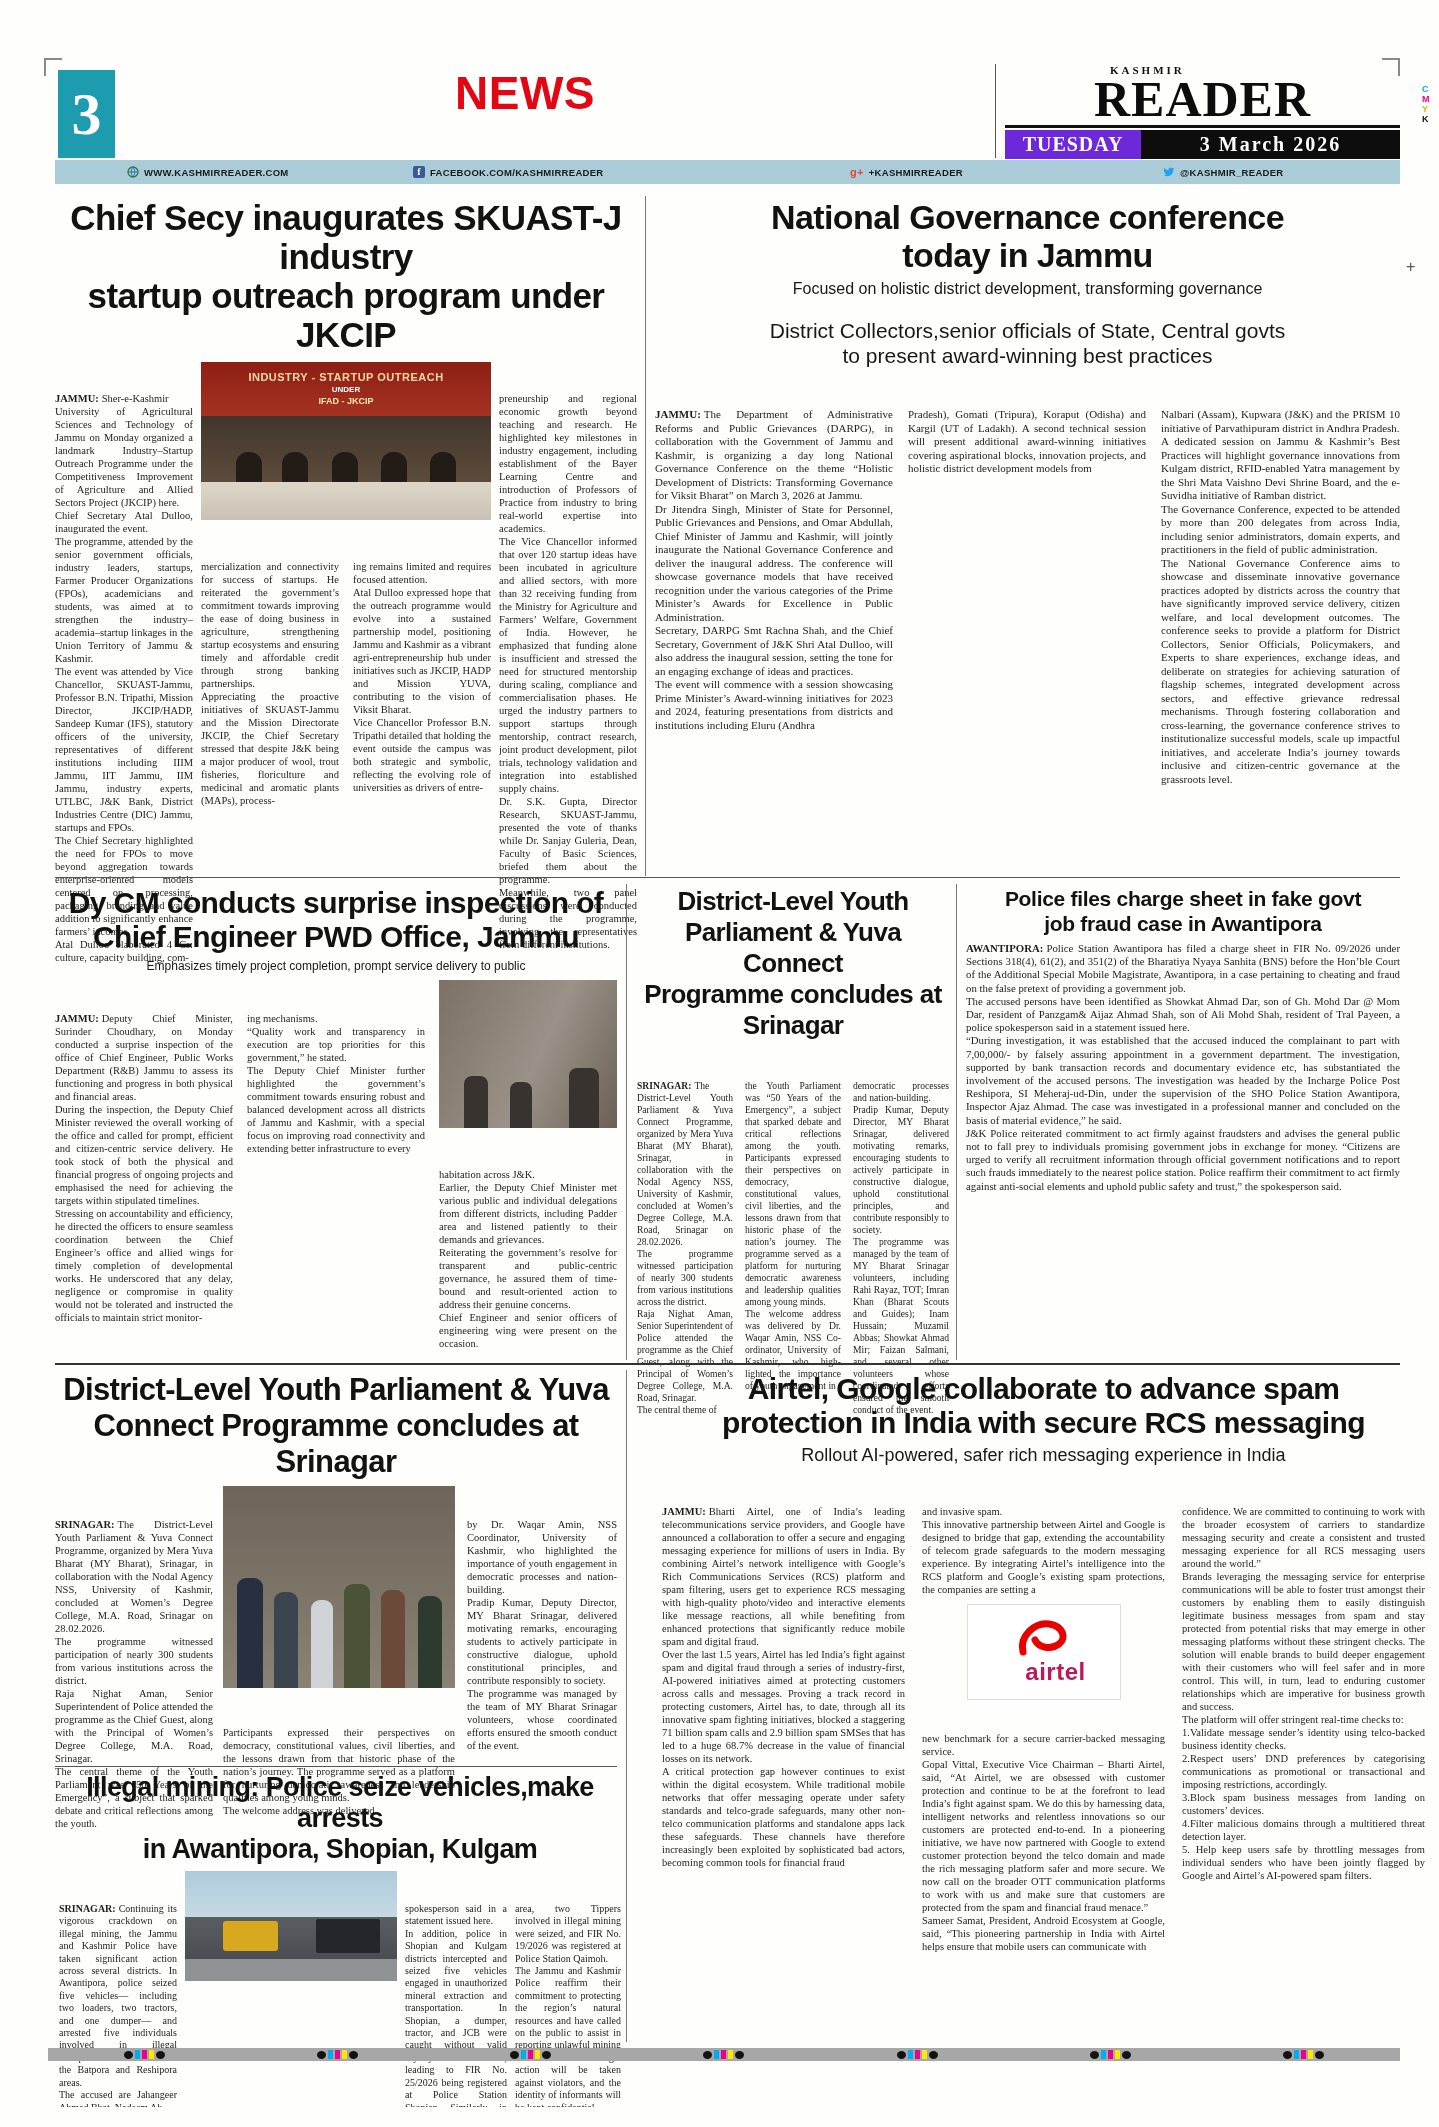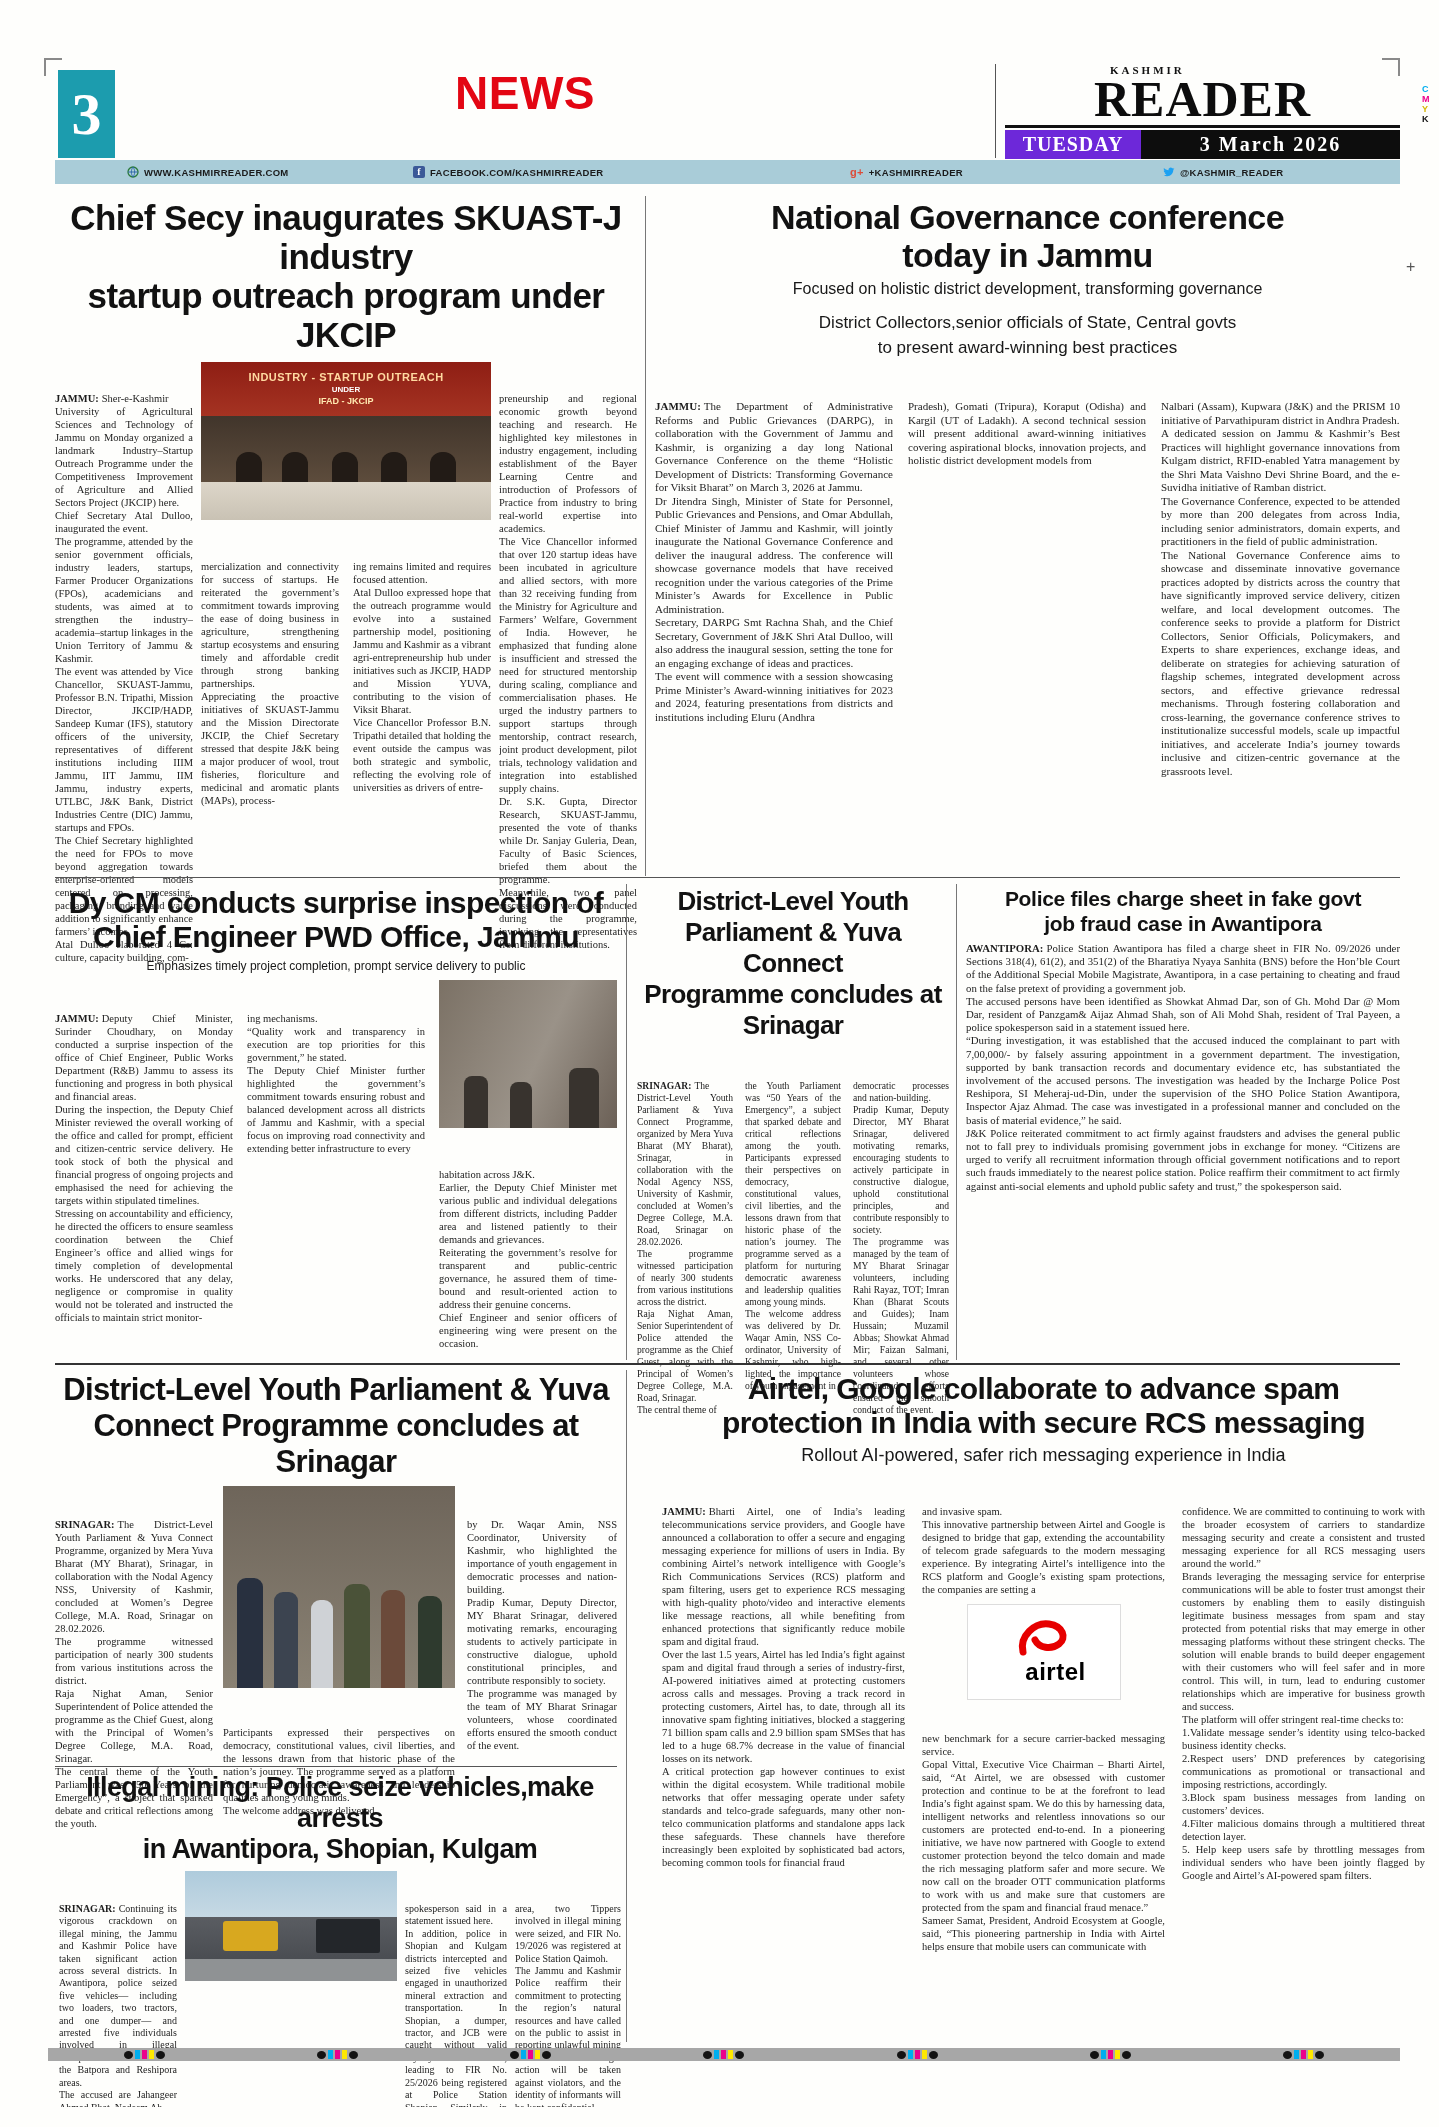--- a/index.html
+++ b/index.html
@@ -63,21 +63,21 @@
   .ph-youth i{position:absolute;bottom:0;border-radius:9px 9px 0 0;}
   
   .ph-mine-sky{height:42%;background:linear-gradient(#aecbdc,#c6d9e4);}
   .ph-mine-veh{height:38%;background:linear-gradient(#5a5d62,#4a4d52);position:relative;}
   .ph-mine-veh .ld{position:absolute;left:18%;top:10%;width:26%;height:70%;background:#d8a81f;border-radius:3px;}
   .ph-mine-veh .tk{position:absolute;right:8%;top:5%;width:30%;height:80%;background:#23262a;border-radius:2px;}
   .ph-mine-road{height:20%;background:#8f9294;}
   
   .airtel-box{width:152px;height:94px;background:#fff;border:1px solid #ddd;margin:8px auto;
     display:flex;flex-direction:column;align-items:center;justify-content:center;}
-  .airtel-word{font:bold 24px "Liberation Sans",sans-serif;color:#000000;letter-spacing:0.5px;margin-left:24px;}
+  .airtel-word{font:bold 24px "Liberation Sans",sans-serif;color:#be185d;letter-spacing:0.5px;margin-left:24px;}
   
   .regstrip{position:absolute;left:48px;top:2048px;width:1352px;height:13px;background:#a7a7a7;
     display:flex;align-items:center;justify-content:space-around;}
   .reggroup{display:flex;align-items:center;gap:2px;}
   .reggroup .k{width:9px;height:8px;border-radius:50%;background:#131313;}
   .reggroup .c{width:5px;height:9px;background:#00aeef;}
   .reggroup .m{width:5px;height:9px;background:#ec008c;}
   .reggroup .y{width:5px;height:9px;background:#ffe800;}
 </style>
 </head>
@@ -168,21 +168,21 @@
 The Vice Chancellor informed that over 120 startup ideas have been incubated in agriculture and allied sectors, with more than 32 receiving funding from the Ministry for Agriculture and Farmers’ Welfare, Government of India. However, he emphasized that funding alone is insufficient and stressed the need for structured mentorship during scaling, compliance and commercialisation phases. He urged the industry partners to support startups through mentorship, contract research, joint product development, pilot trials, technology validation and integration into established supply chains.
 Dr. S.K. Gupta, Director Research, SKUAST-Jammu, presented the vote of thanks while Dr. Sanjay Guleria, Dean, Faculty of Basic Sciences, briefed them about the programme.
 Meanwhile, two panel discussions were conducted during the programme, involving the representatives from different institutions.</div>
     </div>
   </div>
 
   <div class="block" style="left:655px;top:198px;width:745px;">
     <div class="headline" style="font-size:34px;line-height:38px;">National Governance conference
 today in Jammu</div>
     <div class="subhead" style="font-size:16px;margin-top:6px;">Focused on holistic district development, transforming governance</div>
-    <div class="subhead" style="font-size:17px;line-height:25px;margin-top:12px;">District Collectors,senior officials of State, Central govts
+    <div class="subhead" style="font-size:21px;line-height:25px;margin-top:20px;">District Collectors,senior officials of State, Central govts
 to present award-winning best practices</div>
     <div style="position:relative;margin-top:8px;height:515px;">
       <div class="col" style="left:0;top:0;width:238px;height:515px;font-size:11px;line-height:13.5px;"><b class="dl">JAMMU:</b><span>The Department of Administrative Reforms and Public Grievances (DARPG), in collaboration with the Government of Jammu and Kashmir, is organizing a day long National Governance Conference on the theme “Holistic Development of Districts: Transforming Governance for Viksit Bharat” on March 3, 2026 at Jammu.
 Dr Jitendra Singh, Minister of State for Personnel, Public Grievances and Pensions, and Omar Abdullah, Chief Minister of Jammu and Kashmir, will jointly inaugurate the National Governance Conference and deliver the inaugural address. The conference will showcase governance models that have received recognition under the various categories of the Prime Minister’s Awards for Excellence in Public Administration.
 Secretary, DARPG Smt Rachna Shah, and the Chief Secretary, Government of J&amp;K Shri Atal Dulloo, will also address the inaugural session, setting the tone for an engaging exchange of ideas and practices.
 The event will commence with a session showcasing Prime Minister’s Award-winning initiatives for 2023 and 2024, featuring presentations from districts and institutions including Eluru (Andhra</span></div>
       <div class="col" style="left:253px;top:0;width:238px;height:515px;font-size:11px;line-height:13.5px;">Pradesh), Gomati (Tripura), Koraput (Odisha) and Kargil (UT of Ladakh). A second technical session will present additional award-winning initiatives covering aspirational blocks, innovation projects, and holistic district development models from</div>
       <div class="col" style="left:506px;top:0;width:239px;height:515px;font-size:11px;line-height:13.5px;">Nalbari (Assam), Kupwara (J&amp;K) and the PRISM 10 initiative of Parvathipuram district in Andhra Pradesh.
 A dedicated session on Jammu &amp; Kashmir’s Best Practices will highlight governance innovations from Kulgam district, RFID-enabled Yatra management by the Shri Mata Vaishno Devi Shrine Board, and the e-Suvidha initiative of Ramban district.
 The Governance Conference, expected to be attended by more than 200 delegates from across India, including senior administrators, domain experts, and practitioners in the field of public administration.

